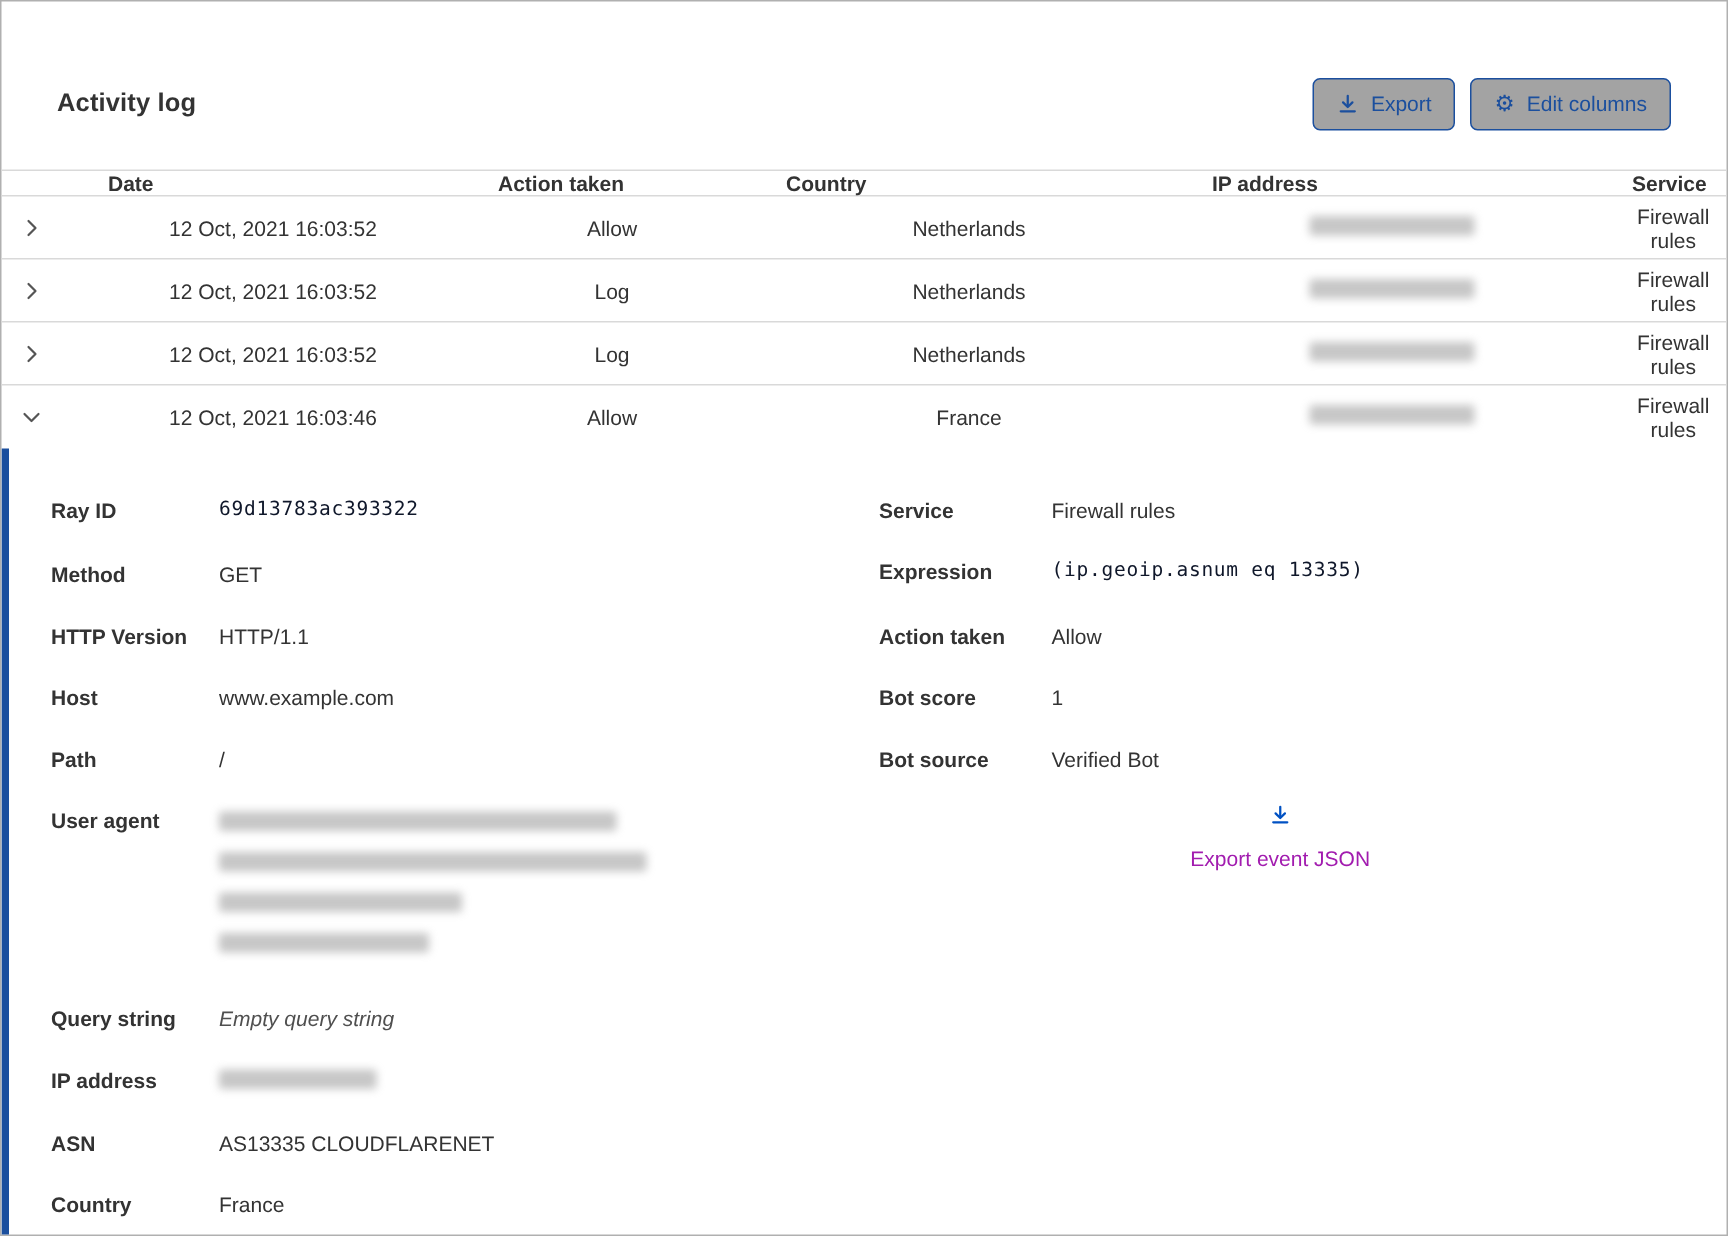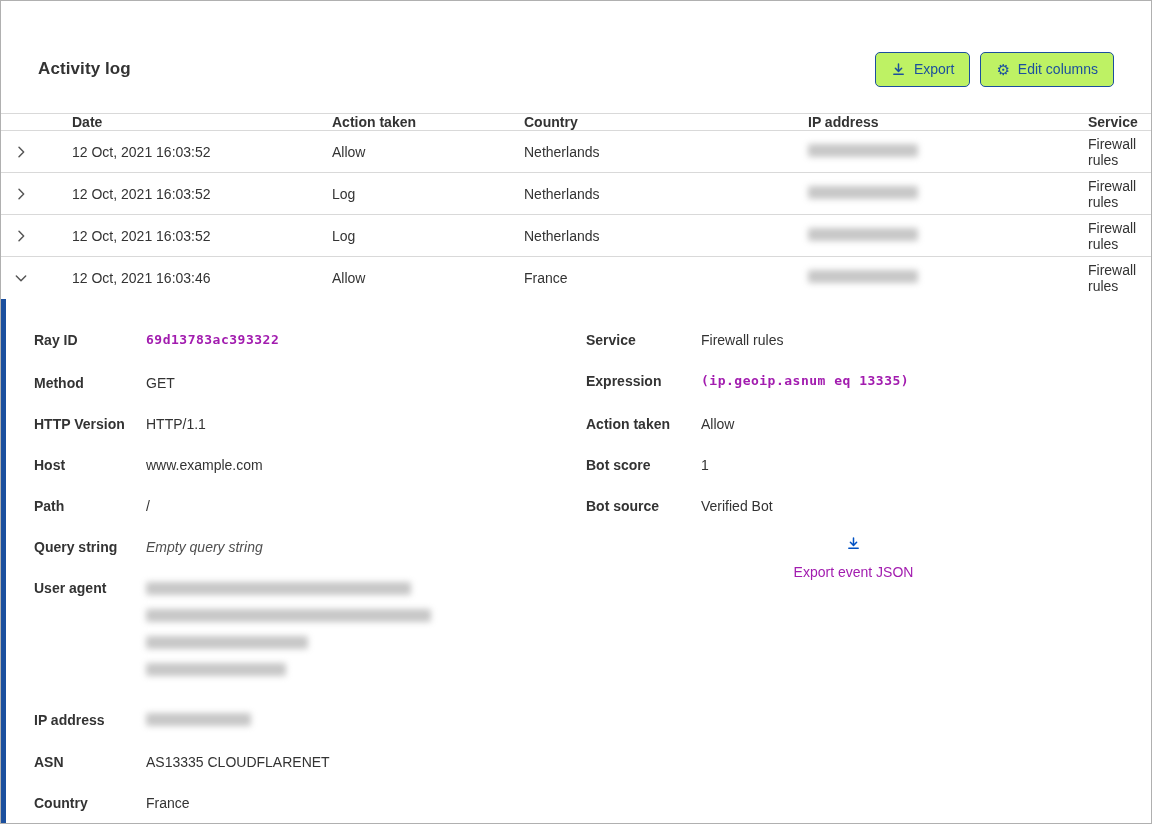--- a/index.html
+++ b/index.html
@@ -22,21 +22,21 @@
     display:flex; align-items:center; justify-content:space-between;
     padding:0 37px 0 37px;
     margin-top:24px;
   }
   .title { font-size:17px; font-weight:700; color:#333; letter-spacing:.1px; }
   .btns { display:flex; gap:10px; }
   .btn {
     display:flex; align-items:center; gap:8px;
     height:35px; padding:0 15px;
     border:1px solid #1b4f9e; border-radius:5px;
-    background:#bef264; color:#1b4f9e;
+    background:#a3a3a3; color:#1b4f9e;
     font-size:14px; font-family:"Liberation Sans",sans-serif;
     cursor:pointer;
   }
   .btn svg { display:block; }
   .gear { font-size:15px; line-height:1; }
   
   .thead, .trow {
     display:grid;
     grid-template-columns: 39px 228px 160px 252px 248px 1fr;
     align-items:center;
@@ -46,20 +46,21 @@
     height:32px;
     border-top:1px solid #d9d9d9;
     border-bottom:1px solid #d9d9d9;
     font-weight:700; font-size:14px; color:#333;
   }
   .trow {
     height:42px;
     border-bottom:1px solid #d9d9d9;
     font-size:14px; color:#333;
     cursor:pointer;
+    text-align:center;
   }
   .trow.expanded { border-bottom:none; }
   .chev { display:flex; align-items:center; justify-content:center; width:39px; }
   .cell { padding-right:8px; }
   
   .blurbar {
     height:13px; background:#8f8f8f; border-radius:2px;
     filter:blur(3px); opacity:.5;
   }
   
@@ -76,22 +77,22 @@
   .col-right { flex:1 1 auto; }
   .d-row { display:flex; margin-bottom:19px; }
   .d-label {
     flex:0 0 112px; font-weight:700; font-size:14px; color:#333;
     line-height:22px; padding-right:8px;
   }
   .col-right .d-label { flex:0 0 115px; }
   .d-val { flex:1 1 auto; font-size:14px; color:#333; line-height:22px; }
   .v-mono {
     font-family:"DejaVu Sans Mono", monospace;
-    font-size:13px; color:#a21caf; letter-spacing:.5px;
-    max-width:300px; word-break:break-all; line-height:26px; margin-top:-2px;font-weight:bold;
+    font-size:13px; color:#0f172a; letter-spacing:.5px;
+    max-width:300px; word-break:break-all; line-height:26px; margin-top:-2px;
   }
   .v-italic { font-style:italic; color:#4f4f4f; }
   .ua-lines .blurbar { margin-bottom:14px; }
   .link {
     display:flex; align-items:center; gap:10px;
     color:#a21caf; font-size:14px; font-weight:400;
     text-decoration:none; cursor:pointer; margin-top:4px;flex-direction:column;
   }
 </style>
 </head>
@@ -195,33 +196,33 @@
         </div>
         <div class="d-row">
           <span class="d-label">Host</span>
           <span class="d-val">www.example.com</span>
         </div>
         <div class="d-row">
           <span class="d-label">Path</span>
           <span class="d-val">/</span>
         </div>
         <div class="d-row">
-          <span class="d-label">Query string</span>
-          <span class="d-val v-italic">Empty query string</span>
-        </div>
-        <div class="d-row">
           <span class="d-label">User agent</span>
           <span class="d-val ua-lines">
             <div class="blurbar" style="width: 265px; margin-top: 5px;"></div>
             <div class="blurbar" style="width: 285px; margin-top: 5px;"></div>
             <div class="blurbar" style="width: 162px; margin-top: 5px;"></div>
             <div class="blurbar" style="width: 140px; margin-top: 5px;"></div>
           </span>
         </div>
         <div class="d-row">
+          <span class="d-label">Query string</span>
+          <span class="d-val v-italic">Empty query string</span>
+        </div>
+        <div class="d-row">
           <span class="d-label">IP address</span>
           <span class="d-val"><span class="blurbar" style="display: inline-block; width: 105px; margin-top: 4px;"></span></span>
         </div>
         <div class="d-row">
           <span class="d-label">ASN</span>
           <span class="d-val">AS13335 CLOUDFLARENET</span>
         </div>
         <div class="d-row">
           <span class="d-label">Country</span>
           <span class="d-val">France</span>

